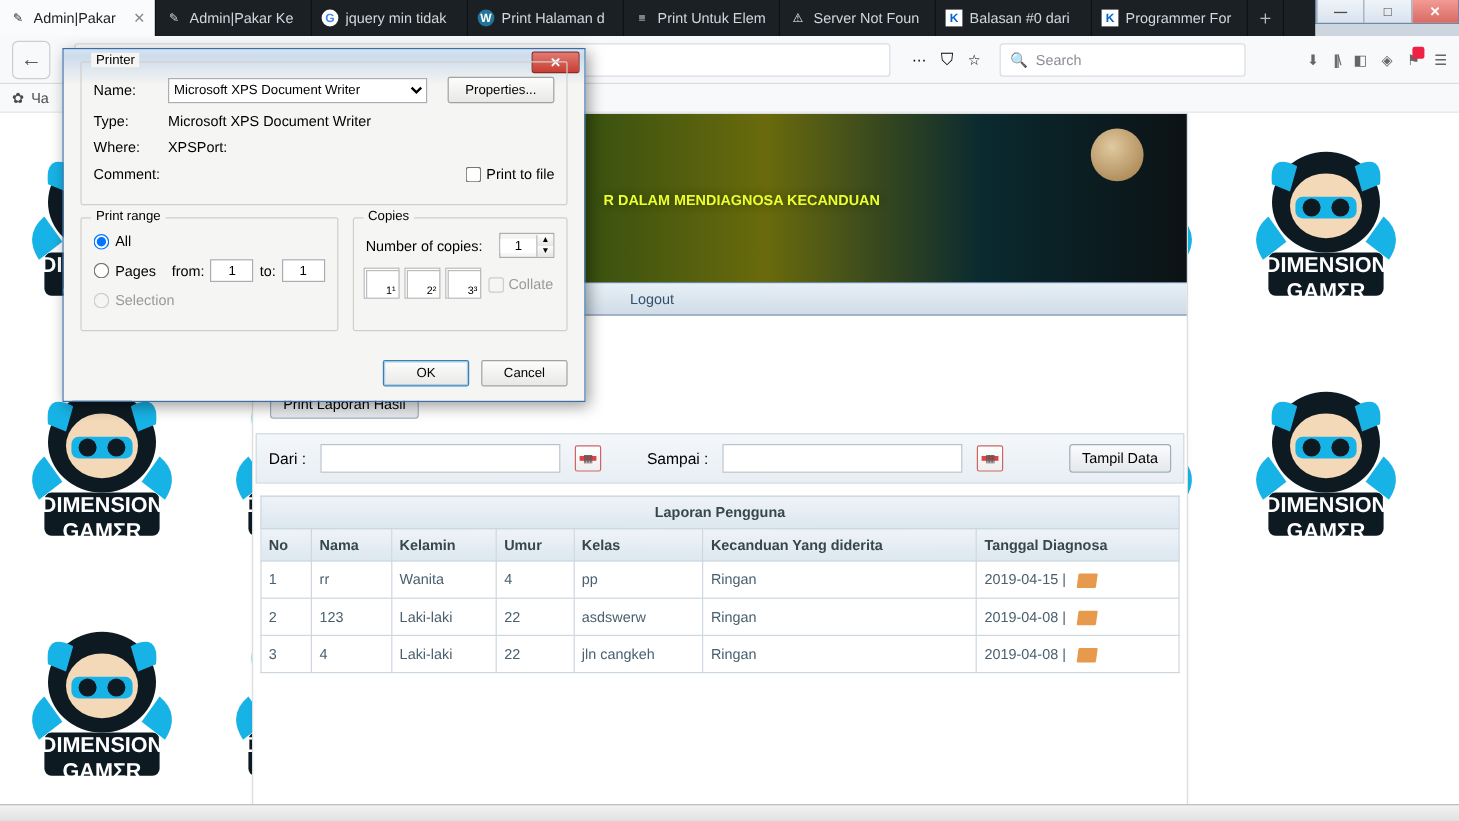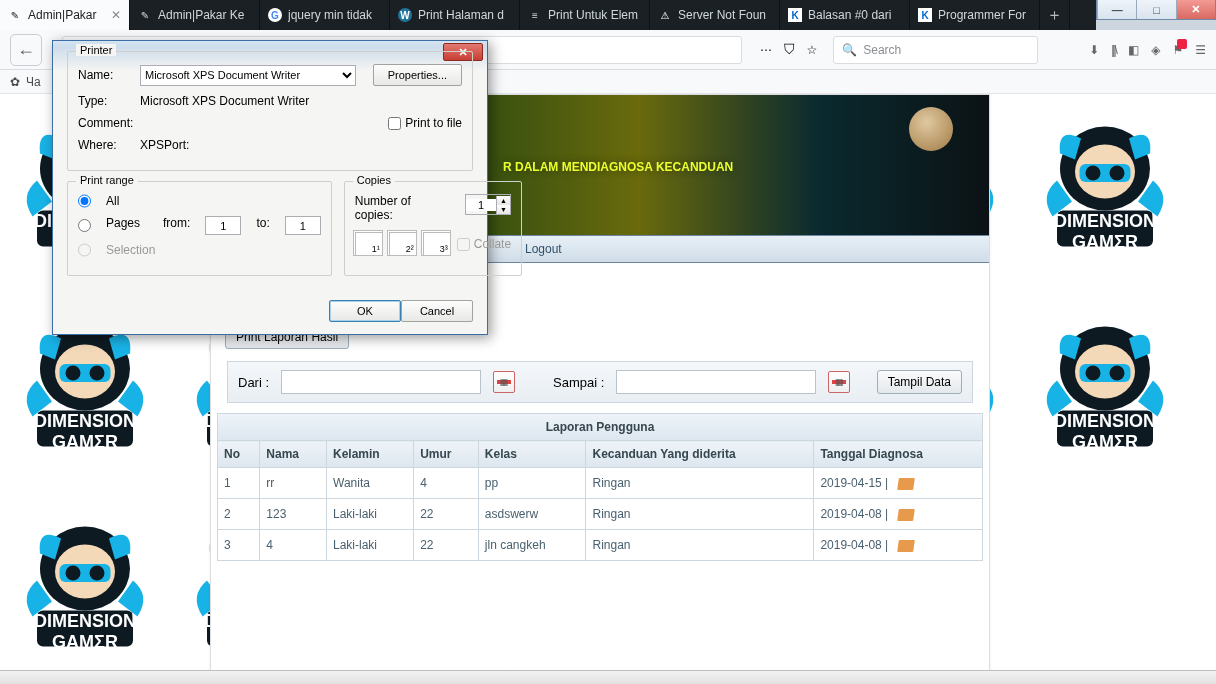--- a/index.html
+++ b/index.html
@@ -33,21 +33,21 @@
 .content{position:absolute;top:0;left:210px;width:780px;background:#fff;border:1px solid #ddd;bottom:-40px;box-shadow:0 0 4px rgba(0,0,0,.05)}
 .banner{height:140px;position:relative;background:linear-gradient(90deg,#0d3a0a,#2a4a11 30%,#6a6a0c 55%,#0a2a2f 78%,#0c1215);display:flex;align-items:center;padding:0 12px;overflow:hidden}
 .banner .head{position:absolute;right:36px;top:12px;width:44px;height:44px;border-radius:50%;background:radial-gradient(circle at 40% 35%,#e0c9a0,#a07a45)}
 .banner h1{color:#eaff2e;font-family:Georgia,serif;font-size:21px;font-weight:bold;line-height:1.3;text-shadow:0 0 8px rgba(0,0,0,.4);margin-left:280px}
 .menu{height:28px;background:linear-gradient(#e8f0f6,#cfdce7);border-top:1px solid #6c87a3;border-bottom:1px solid #6c87a3;display:flex;align-items:center;padding:0 14px}
 .menu a{color:#32516c;padding:0 10px}
 .heading{padding:20px 14px 12px;color:#2291d6;font-size:26px;font-style:italic;font-family:Georgia,serif;border-left:1px solid transparent}
 .heading span{visibility:hidden}
 .heading .vis{visibility:visible}
 .btn-print{margin:0 14px 12px;display:inline-block;padding:4px 10px;background:linear-gradient(#fafbfc,#e4e8ec);border:1px solid #9faeb9;border-radius:3px}
-.filter-row{margin:0 16px 10px;background:linear-gradient(#f4f7fa,#e8eef3);border:1px solid #cdd7e0;padding:8px 10px;display:flex;align-items:center;gap:12px}
+.filter-row{margin:0 2px 10px;background:linear-gradient(#f4f7fa,#e8eef3);border:1px solid #cdd7e0;padding:8px 10px;display:flex;align-items:center;gap:12px}
 .filter-row label{font-size:13px}
 .filter-row input[type=text]{width:200px;height:24px;border:1px solid #b9c3cc;padding:0 4px}
 .cal{width:22px;height:22px;display:inline-flex;align-items:center;justify-content:center;background:linear-gradient(#fff,#eee);border:1px solid #c66;border-radius:2px;font-size:12px}
 .cal::before{content:"";width:14px;height:4px;background:#d44;position:absolute}
 .cal{position:relative}
 .cal span{position:relative;font-size:9px;color:#555}
 .btn-tampil{padding:4px 10px;background:linear-gradient(#fafbfc,#e4e8ec);border:1px solid #9faeb9;border-radius:3px;margin-left:auto}
 table.data{width:calc(100% - 12px);margin:0 6px;border-collapse:collapse;border:1px solid #cdd7e0;font-size:13px}
 table.data caption{background:linear-gradient(#eef3f8,#dde7ef);border:1px solid #cdd7e0;border-bottom:none;padding:6px;font-weight:bold;color:#37474f}
 table.data th{background:linear-gradient(#eef3f8,#dde7ef);border:1px solid #cdd7e0;padding:6px;color:#37474f;text-align:left}
@@ -60,30 +60,30 @@
 .dlg-body{padding:10px 14px 14px}
 .gbox{border:1px solid #d0d0ca;border-radius:2px;padding:12px 10px 10px;margin-bottom:10px;position:relative}
 .gbox .legend{position:absolute;top:-8px;left:8px;background:#f5f5f3;padding:0 4px;font-size:11px}
 .prn-row{display:flex;align-items:center;margin-bottom:8px}
 .prn-row .lbl{width:62px}
 select.prn-name{width:216px;height:21px;border:1px solid #abadb3;font-size:11px;background:#fff}
 .btn-win{height:22px;padding:0 14px;background:linear-gradient(#fdfdfd,#e8e8e6);border:1px solid #a0a49c;border-radius:2px;font-size:11px}
 .chk{display:flex;align-items:center;gap:4px;font-size:11px}
 .range-copies{display:flex;gap:12px}
 .range-copies .gbox{flex:1}
-.radio-row{display:flex;gap:15px;margin-bottom:8px;font-size:11px}
+.radio-row{display:flex;align-items:center;gap:5px;margin-bottom:8px;font-size:11px}
 .small-input{width:36px;height:19px;border:1px solid #abadb3;text-align:center;font-size:11px}
 .spin{width:46px;height:21px;border:1px solid #abadb3;display:flex;align-items:center}
 .spin input{border:none;width:30px;text-align:center;font-size:11px}
 .spin .arrows{width:15px;display:flex;flex-direction:column;border-left:1px solid #abadb3}
 .spin .arrows div{height:9px;font-size:7px;display:flex;align-items:center;justify-content:center;background:linear-gradient(#fdfdfd,#e5e5e3)}
 .collate-icons{display:flex;gap:6px;margin-top:10px;align-items:center}
 .ci{width:28px;height:24px;border:1px solid #bbb;background:#fff;position:relative;font-size:9px;display:flex;align-items:flex-end;justify-content:flex-end;padding:1px 2px}
 .ci::before{content:"";position:absolute;top:-3px;left:-3px;width:28px;height:24px;border:1px solid #bbb;background:#fff;z-index:-1}
-.dlg-btns{display:flex;justify-content:flex-end;padding:0 14px 12px}
+.dlg-btns{display:flex;gap:10px;justify-content:flex-end;padding:0 14px 12px}
 .dlg-btns .btn-win{width:72px}
 .dlg-btns .ok{border:1px solid #3c7fb1;box-shadow:0 0 0 1px #a7d0ea inset}
 .status-bar{position:absolute;bottom:0;left:0;right:0;height:14px;background:linear-gradient(#f2f2f2,#e2e2e2);border-top:1px solid #bfbfbf}
 </style>
 </head>
 <body>
 
 <div class="win-chrome">
   <div>—</div>
   <div>□</div>
@@ -530,31 +530,31 @@
         <span class="lbl">Name:</span>
         <select class="prn-name"><option>Microsoft XPS Document Writer</option></select>
         <span style="flex:1"></span>
         <button class="btn-win">Properties...</button>
       </div>
       <div class="prn-row">
           <span class="lbl">Type:</span>
           <span>Microsoft XPS Document Writer</span>
         </div>
       <div class="prn-row">
+          <span class="lbl">Where:</span>
+          <span>XPSPort:</span>
+        </div>
+      <div class="prn-row">
         <span class="lbl">Comment:</span>
         <span style="flex:1"></span>
         <label class="chk">
             <input type="checkbox" style="">
             <span>Print to file</span>
           </label>
       </div>
-      <div class="prn-row">
-          <span class="lbl">Where:</span>
-          <span>XPSPort:</span>
-        </div>
     </div>
     <div class="range-copies">
       <div class="gbox">
         <span class="legend">Print range</span>
         <div class="radio-row">
             <input type="radio" checked="" style="">
             <span>All</span>
           </div>
         <div class="radio-row">
           <input type="radio" style="">

